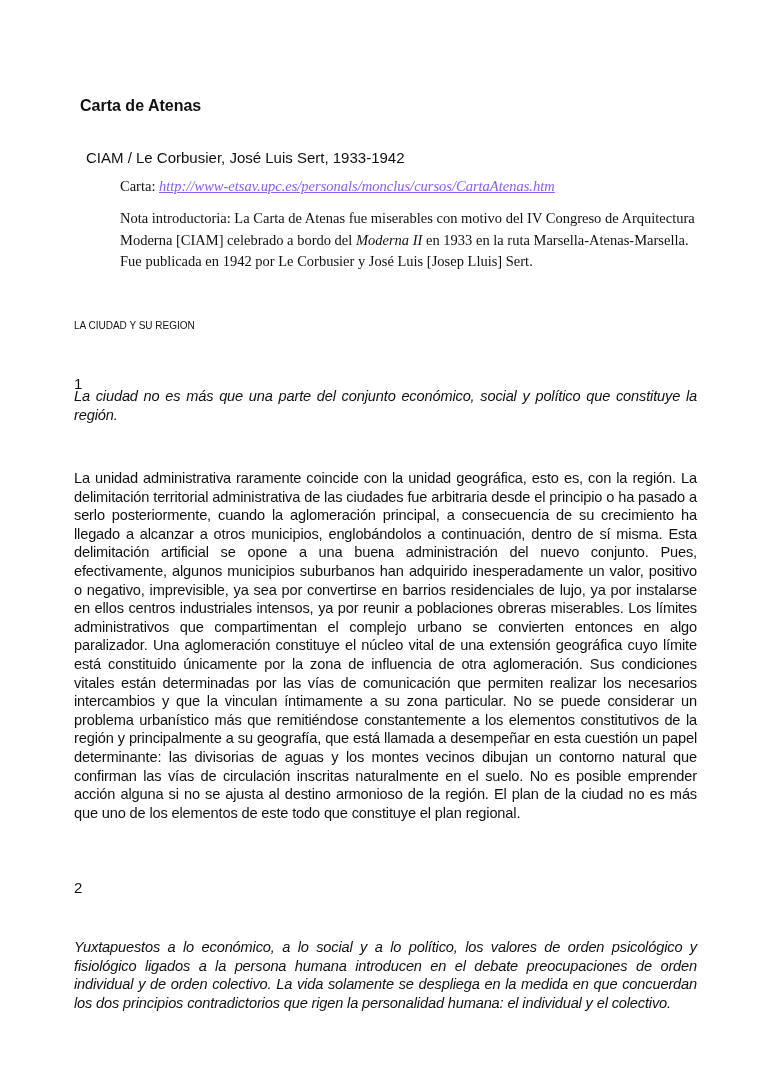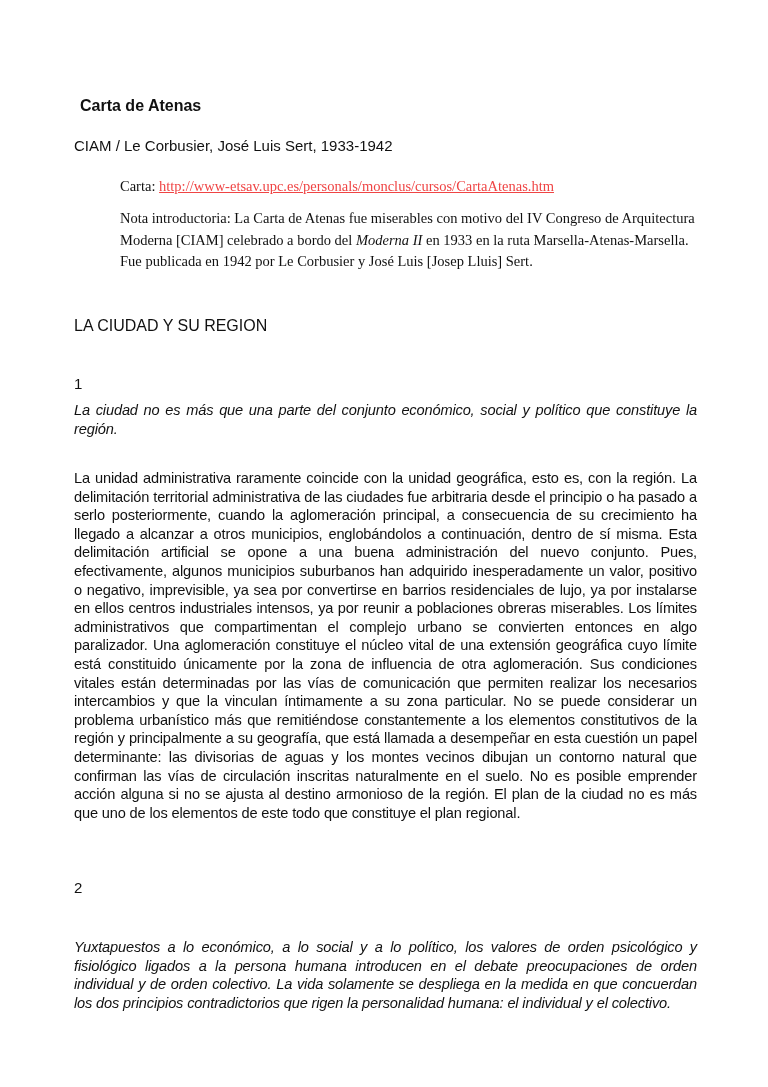--- a/index.html
+++ b/index.html
@@ -31,52 +31,53 @@
       line-height: 20px;
       margin: 6px;
     }
     .subtitle {
       position: absolute;
       top: 136px;
       left: 0;
       font-family: "Liberation Sans", sans-serif;
       font-size: 15px;
       line-height: 20px;
-      margin: 0;
+      margin: 12px;
     }
     .source {
       position: absolute;
       top: 176px;
       left: 46px;
       font-family: "Liberation Serif", serif;
       font-size: 14.5px;
       line-height: 20px;
       margin: 0;
       white-space: nowrap;
     }
     .source a {
-      color: #ef4444;
+      color: #8b5cf6;
       text-decoration: underline;
+      font-style: italic;
     }
     .note {
       position: absolute;
       top: 208px;
       left: 46px;
       width: 580px;
       font-family: "Liberation Serif", serif;
       font-size: 14.5px;
       line-height: 21.5px;
       margin: 0;
     }
     .section-heading {
       position: absolute;
       top: 316px;
       left: 0;
       font-family: "Liberation Sans", sans-serif;
-      font-size: 16px;
+      font-size: 10px;
       line-height: 20px;
       margin: 0;
       font-weight: normal;
     }
     .num {
       position: absolute;
       left: 0;
       font-family: "Liberation Sans", sans-serif;
       font-size: 15px;
       line-height: 20px;
@@ -90,21 +91,21 @@
       left: 0;
       width: 623px;
       font-family: "Liberation Sans", sans-serif;
       font-size: 14.6px;
       line-height: 18.6px;
       text-align: justify;
       margin: 0;
       letter-spacing: -0.15px;
     }
     .italic { font-style: italic; }
-    .p1-thesis { top: 401px; }
+    .p1-thesis { top: 387px; }
     .p1-body { top: 469px; }
     .p2-thesis { top: 938px; }
   </style>
 </head>
 <body>
 
 <div class="page">
 
   <h1 class="title">Carta de Atenas</h1>
 

